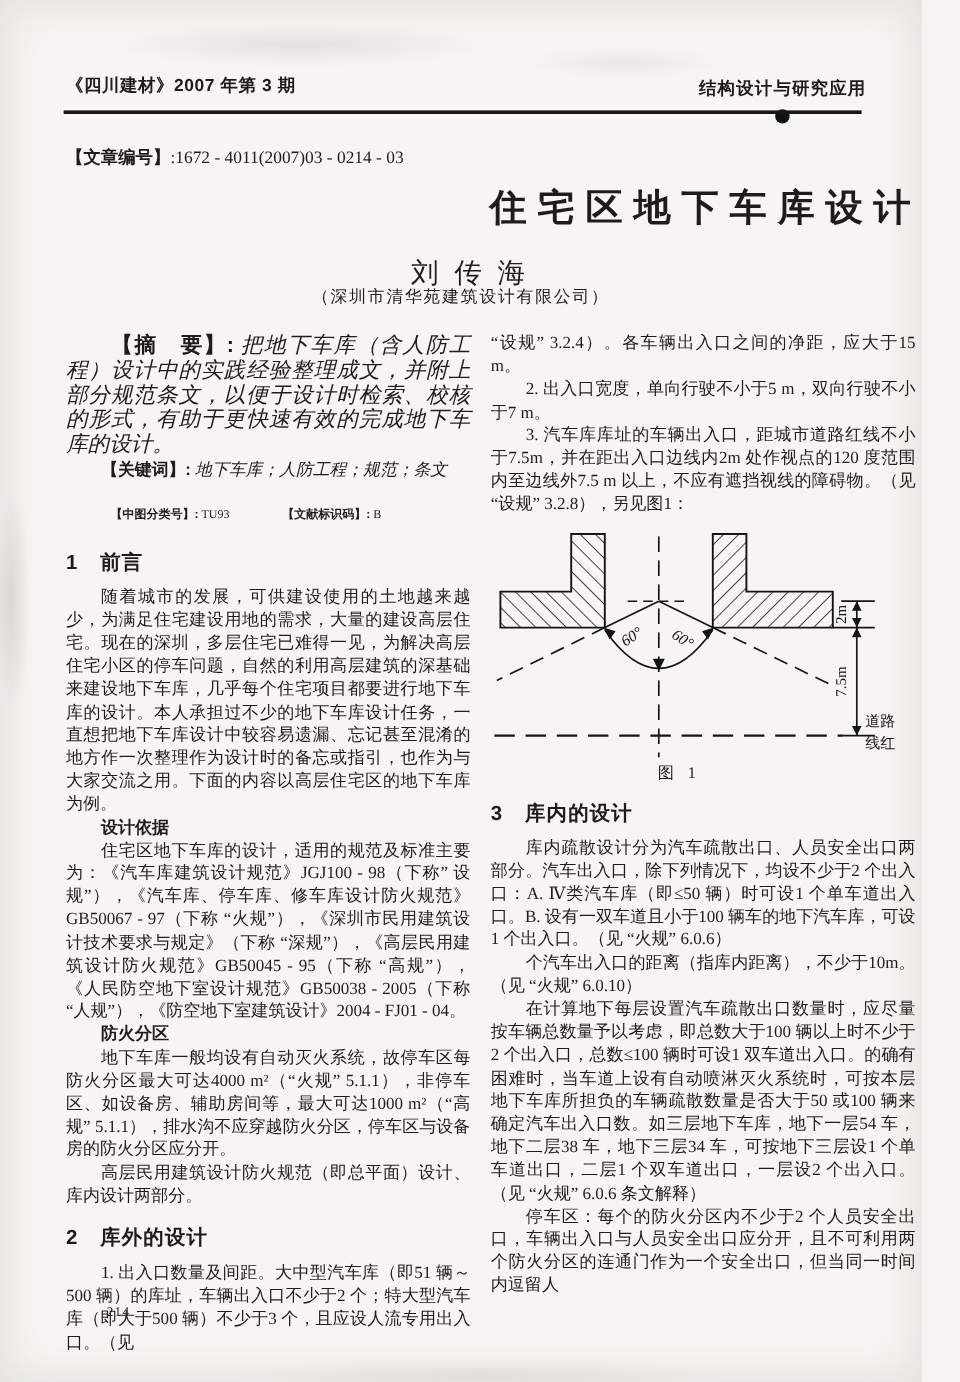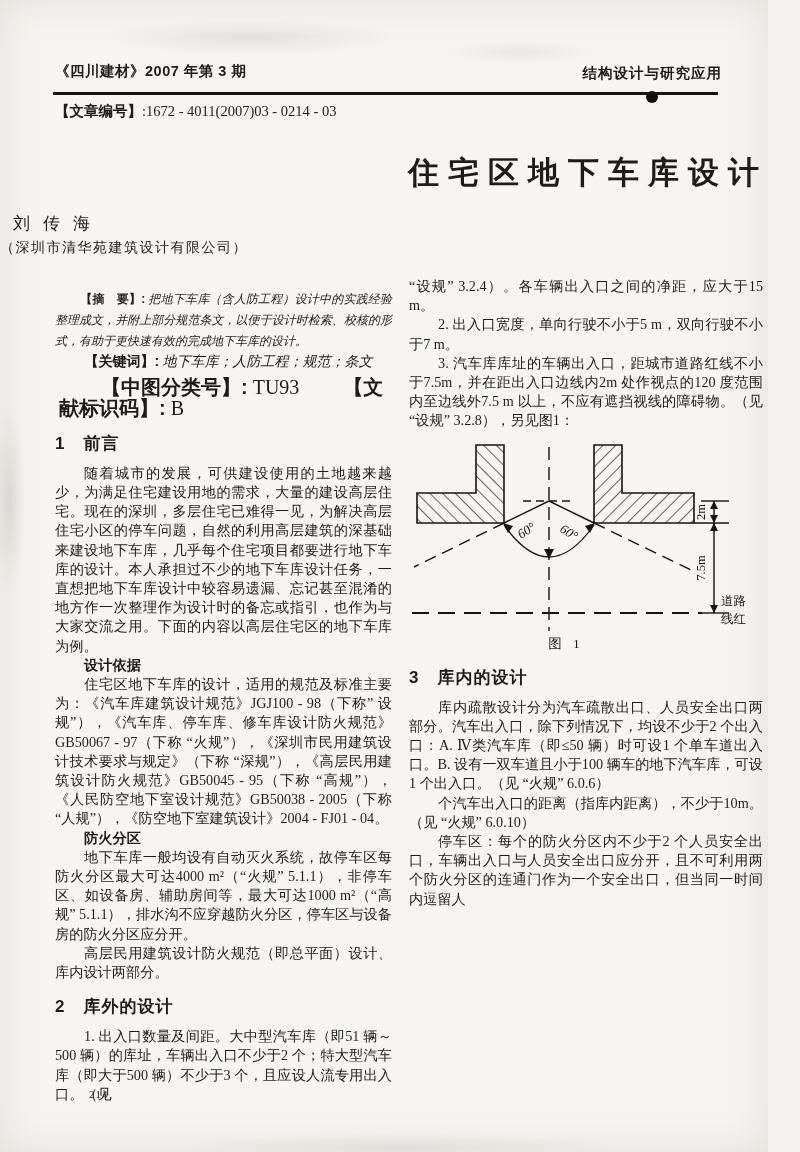--- a/index.html
+++ b/index.html
@@ -18,34 +18,34 @@
       radial-gradient(ellipse 22px 140px at 10px 500px, rgba(90,88,84,.14), transparent 70%),
       radial-gradient(ellipse 18px 240px at 794px 620px, rgba(90,88,84,.08), transparent 70%),
       radial-gradient(ellipse 300px 20px at 400px 1146px, rgba(110,108,102,.10), transparent 70%),
       #f6f5f1;
     box-shadow:inset 0 0 40px rgba(120,115,105,.18);
   }
   .hdr-left{position:absolute;left:55px;top:62px;font-family:"Liberation Sans","DejaVu Sans",sans-serif;font-weight:bold;font-size:14.5px;letter-spacing:.5px;}
   .hdr-right{position:absolute;right:46px;top:64px;font-family:"Liberation Sans","DejaVu Sans",sans-serif;font-weight:bold;font-size:14.5px;letter-spacing:1px;display:flex;align-items:center;gap:8px;flex-direction:column;}
   .dot{width:12px;height:12px;border-radius:50%;background:#111;display:inline-block;}
   .rule{position:absolute;left:53px;right:50px;top:92px;height:3px;background:#161616;}
-  .artno{position:absolute;left:55px;top:102px;font-size:14.5px;}
+  .artno{position:absolute;left:55px;top:122px;font-size:14.5px;}
   .artno b{font-family:"Liberation Sans","DejaVu Sans",sans-serif;}
   .title{position:absolute;left:0;right:0;top:152px;text-align:right;font-family:"Liberation Sans","DejaVu Sans",sans-serif;font-weight:bold;font-size:31px;letter-spacing:9px;text-indent:9px;}
-  .author{position:absolute;left:0;right:0;top:212px;text-align:left;font-size:17px;letter-spacing:13px;text-indent:13px;}
-  .affil{position:absolute;left:0;right:0;top:239px;font-size:14px;letter-spacing:1.5px;}
+  .author{position:absolute;left:12px;right:0;top:212px;text-align:center;font-size:23px;letter-spacing:13px;text-indent:13px;}
+  .affil{position:absolute;left:0;right:0;top:239px;text-align:center;font-size:14px;letter-spacing:1.5px;}
   .columns{position:absolute;left:55px;top:277px;width:708px;display:flex;gap:17px;}
   .col-l{width:337px;}
   .col-r{width:354px;}
   .para{font-size:14.2px;line-height:19.2px;text-align:justify;text-indent:2.05em;margin:0;}
   .para.noindent{text-indent:0;}
-  .abs{font-size:12px;line-height:20.8px;font-style:italic;text-align:justify;text-indent:2.1em;margin:12px 0 0 0;}
+  .abs{font-size:18px;line-height:20.8px;font-style:italic;text-align:justify;text-indent:2.1em;margin:0 0 0 0;}
   .abs b, .kw b, .clc b{font-style:normal;font-family:"Liberation Sans","DejaVu Sans",sans-serif;font-weight:bold;}
   .kw{font-size:14px;line-height:20.8px;font-style:italic;text-indent:2.1em;margin:0;}
-  .clc{font-size:20px;line-height:20.8px;text-indent:2.1em;margin:4px;}
+  .clc{font-size:10px;line-height:20.8px;text-indent:2.1em;margin:16px;}
   .clc .gap{display:inline-block;width:44px;}
   .h-sec{font-family:"Liberation Sans","DejaVu Sans",sans-serif;font-weight:bold;font-size:17px;margin:13px 0 9px 0;letter-spacing:1px;}
   .sub{font-family:"Liberation Sans","DejaVu Sans",sans-serif;font-weight:bold;font-size:14.2px;line-height:19.2px;text-indent:2.05em;margin:0;}
   .fig{margin:4px 0 0 0;}
   .fig svg{display:block;}
   .figcap{text-align:center;font-size:13.5px;margin:0 40px 2px 0;letter-spacing:4px;}
   .pageno{position:absolute;left:58px;top:1088px;font-size:11px;letter-spacing:1px;margin-left:31px;}
 </style>
 </head>
 <body>
@@ -134,20 +134,21 @@
           <line x1="3" y1="178" x2="293" y2="178" stroke="#141414" stroke-width="1.8" stroke-dasharray="17 9"></line>
           <text x="312" y="170" font-size="12.5" fill="#141414">道路</text>
           <text x="312" y="188" font-size="12.5" fill="#141414">线红</text>
         </svg>
         <div class="figcap">图 1</div>
       </div>
 
       <div class="h-sec">3　库内的设计</div>
       <p class="para">库内疏散设计分为汽车疏散出口、人员安全出口两部分。汽车出入口，除下列情况下，均设不少于2 个出入口：A. Ⅳ类汽车库（即≤50 辆）时可设1 个单车道出入口。B. 设有一双车道且小于100 辆车的地下汽车库，可设1 个出入口。（见 “火规” 6.0.6）</p>
       <p class="para">个汽车出入口的距离（指库内距离），不少于10m。（见 “火规” 6.0.10）</p>
+      <p class="para">在计算地下每层设置汽车疏散出口数量时，应尽量按车辆总数量予以考虑，即总数大于100 辆以上时不少于2 个出入口，总数≤100 辆时可设1 双车道出入口。的确有困难时，当车道上设有自动喷淋灭火系统时，可按本层地下车库所担负的车辆疏散数量是否大于50 或100 辆来确定汽车出入口数。如三层地下车库，地下一层54 车，地下二层38 车，地下三层34 车，可按地下三层设1 个单车道出口，二层1 个双车道出口，一层设2 个出入口。（见 “火规” 6.0.6 条文解释）</p>
       <p class="para">停车区：每个的防火分区内不少于2 个人员安全出口，车辆出入口与人员安全出口应分开，且不可利用两个防火分区的连通门作为一个安全出口，但当同一时间内逗留人</p>
     </div>
 
   </div>
 
   <div class="pageno">214</div>
 
 </div>
 
 </body></html>

